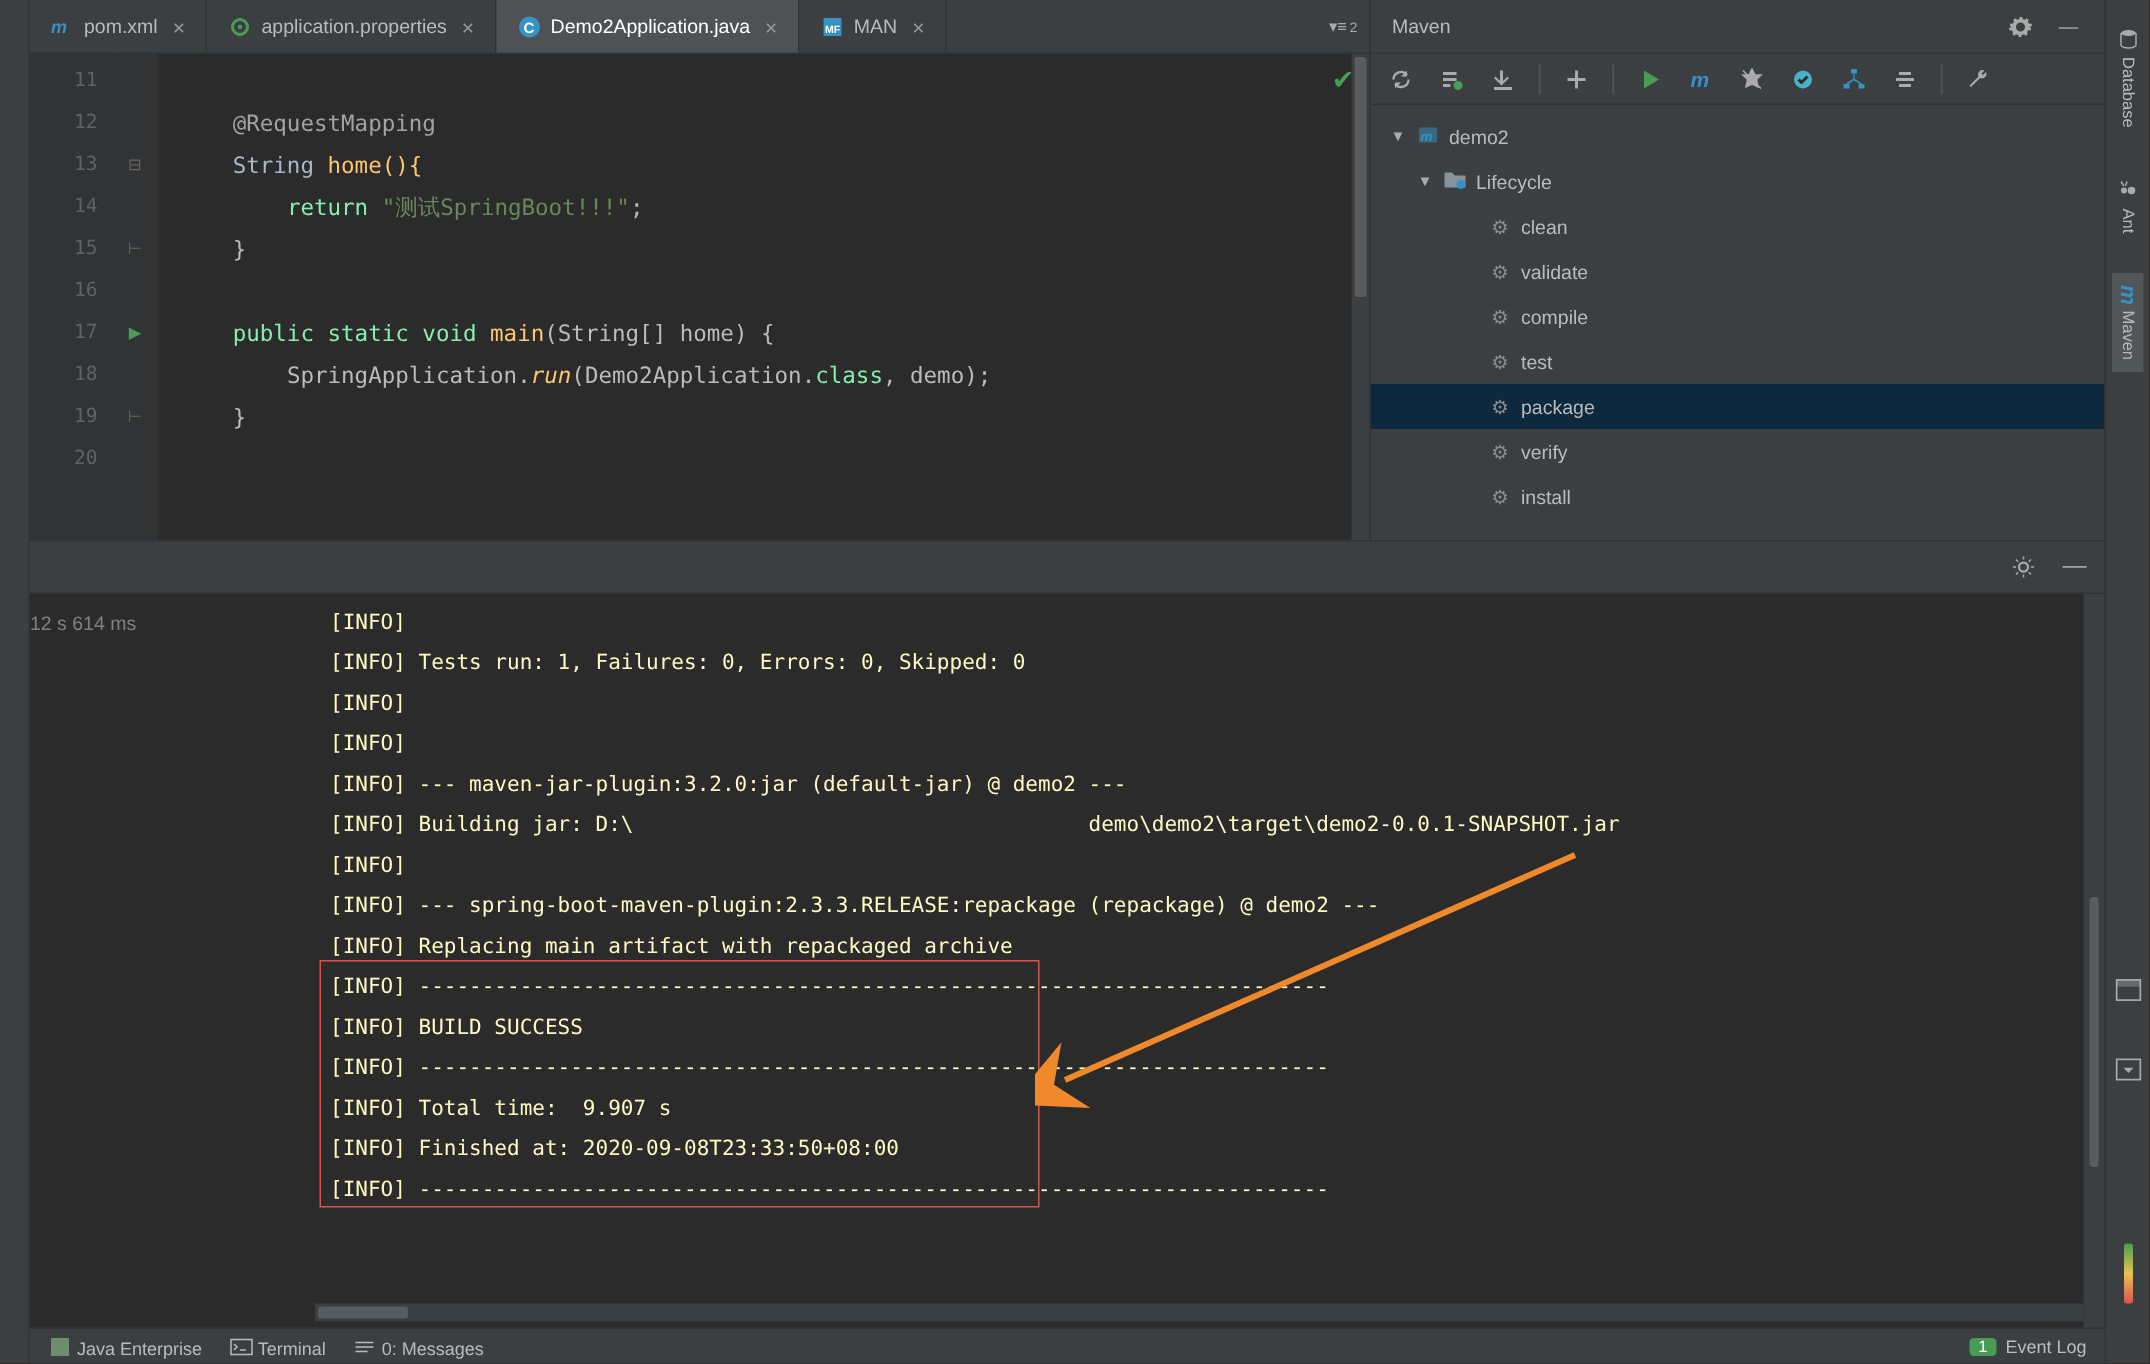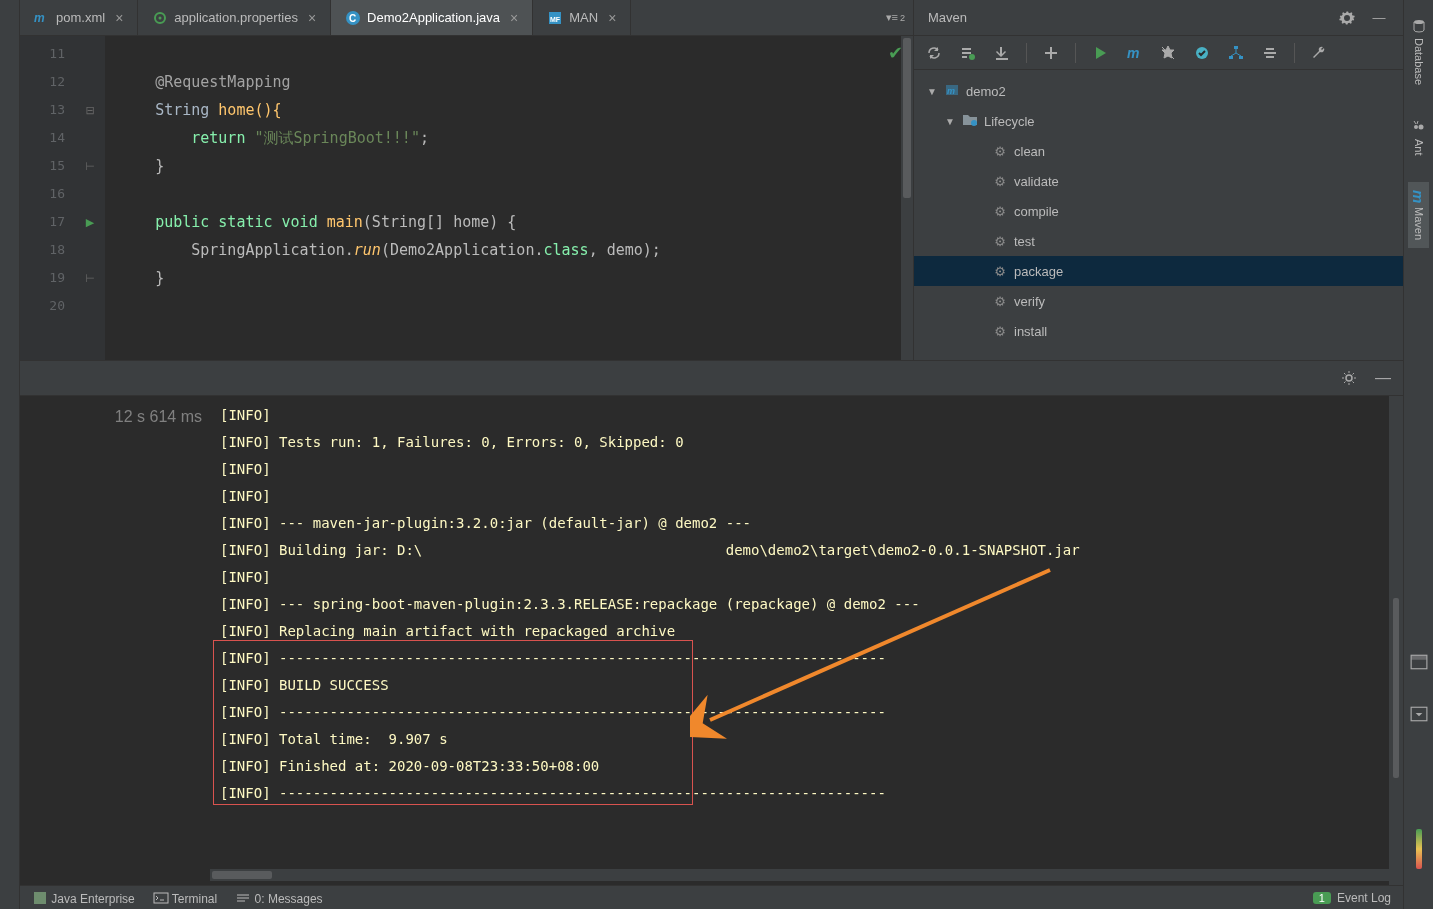--- a/index.html
+++ b/index.html
@@ -50,21 +50,21 @@
 .tree-row { display: flex; align-items: center; height: 30px; padding-left: 12px; gap: 6px; cursor: pointer; }
 .tree-row.selected { background: #0d293e; }
 .tree-arrow { color: #aaa; font-size: 10px; width: 12px; display: inline-block; text-align: center; }
 .tree-icon { color: #8a8a8a; width: 16px; display: inline-block; text-align: center; }
 .tree-label { color: #bbbbbb; }
 .indent-1 { padding-left: 30px; }
 .indent-3 { padding-left: 78px; }
 .build-header { height: 36px; background: #3c3f41; border-top: 1px solid #323232; border-bottom: 1px solid #323232; display: flex; align-items: center; padding-right: 10px; }
 .build-header-actions { margin-left: auto; display: flex; gap: 14px; color: #aaa; }
 .build-body { flex: 1; display: flex; background: #2b2b2b; overflow: hidden; }
-.build-left { width: 190px; text-align: right; padding: 12px 8px 0 16px; font-size: 16px; color: #808080; }
+.build-left { width: 190px; text-align: left; padding: 12px 8px 0 0; font-size: 13px; color: #808080; }
 .build-console { flex: 1; font-family: Consolas, monospace; font-size: 14px; line-height: 27px; padding: 6px 10px; white-space: pre; color: #fef9c3; position: relative; overflow: hidden; }
 .build-scroll { width: 14px; background: #3c3f41; position: relative; }
 .build-scroll-thumb { background: #595b5d; margin: 2px; height: 180px; position: absolute; top: 200px; left: 2px; right: 2px; border-radius: 2px; }
 .right-edge { width: 30px; background: #3c3f41; border-left: 1px solid #323232; display: flex; flex-direction: column; align-items: center; gap: 18px; padding-top: 10px; }
 .right-tab { writing-mode: vertical-rl; font-size: 11px; color: #bbb; padding: 8px 2px; cursor: pointer; display: flex; align-items: center; gap: 4px; }
 .right-tab.active { background: #515658; }
 .right-mini-icon { font-size: 14px; }
 .status-bar { height: 24px; background: #3c3f41; border-top: 1px solid #323232; display: flex; align-items: center; padding: 0 12px; font-size: 12px; color: #bbb; gap: 18px; position: absolute; bottom: 0; left: 20px; right: 30px; }
 .status-right { margin-left: auto; display: flex; align-items: center; gap: 6px; }
 .red-box { position: absolute; border: 1px solid #d9534f; pointer-events: none; }

